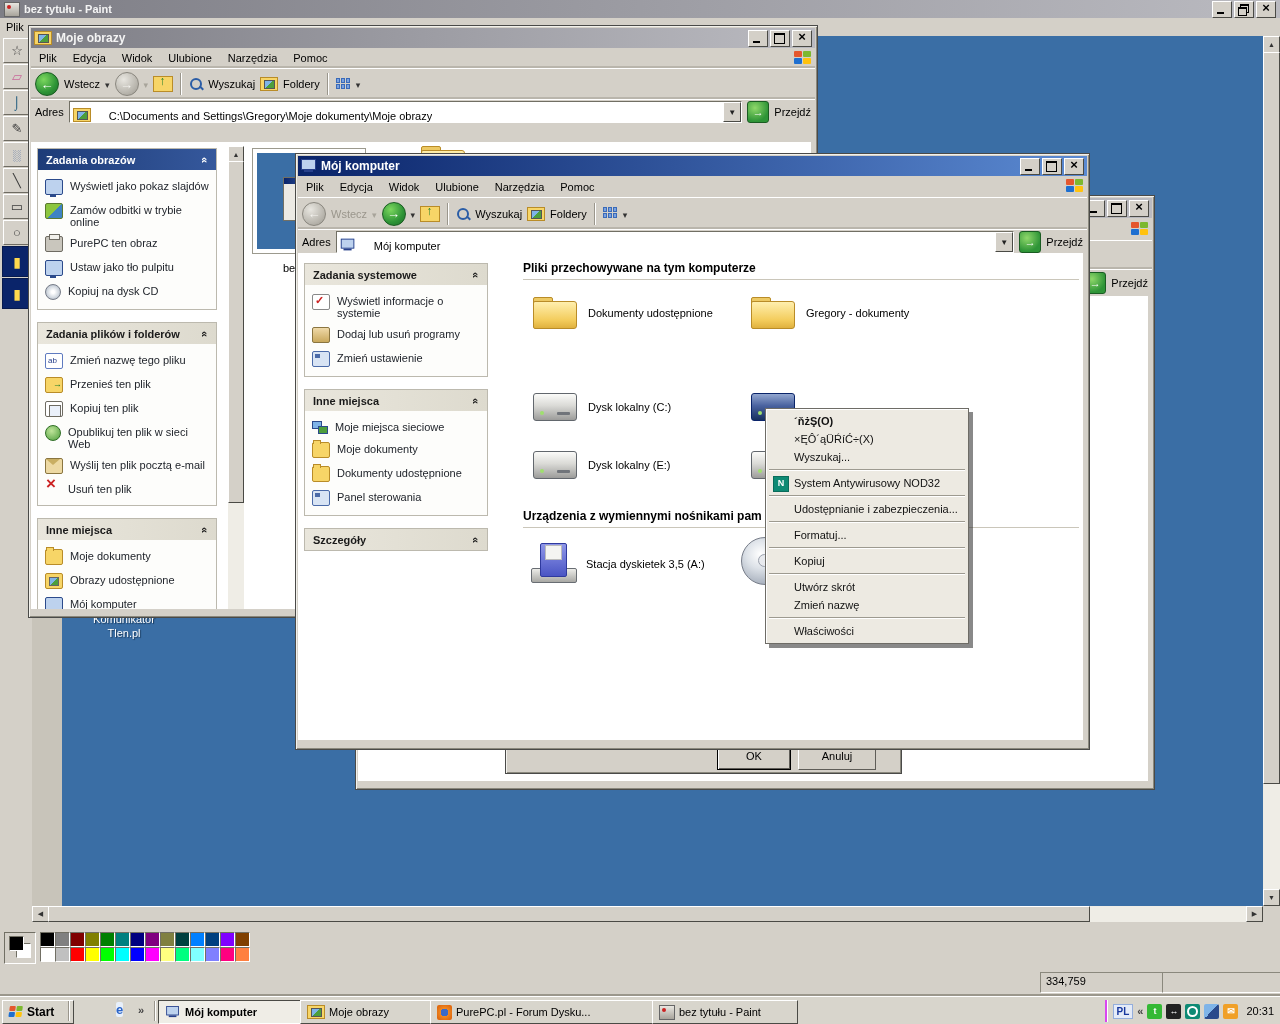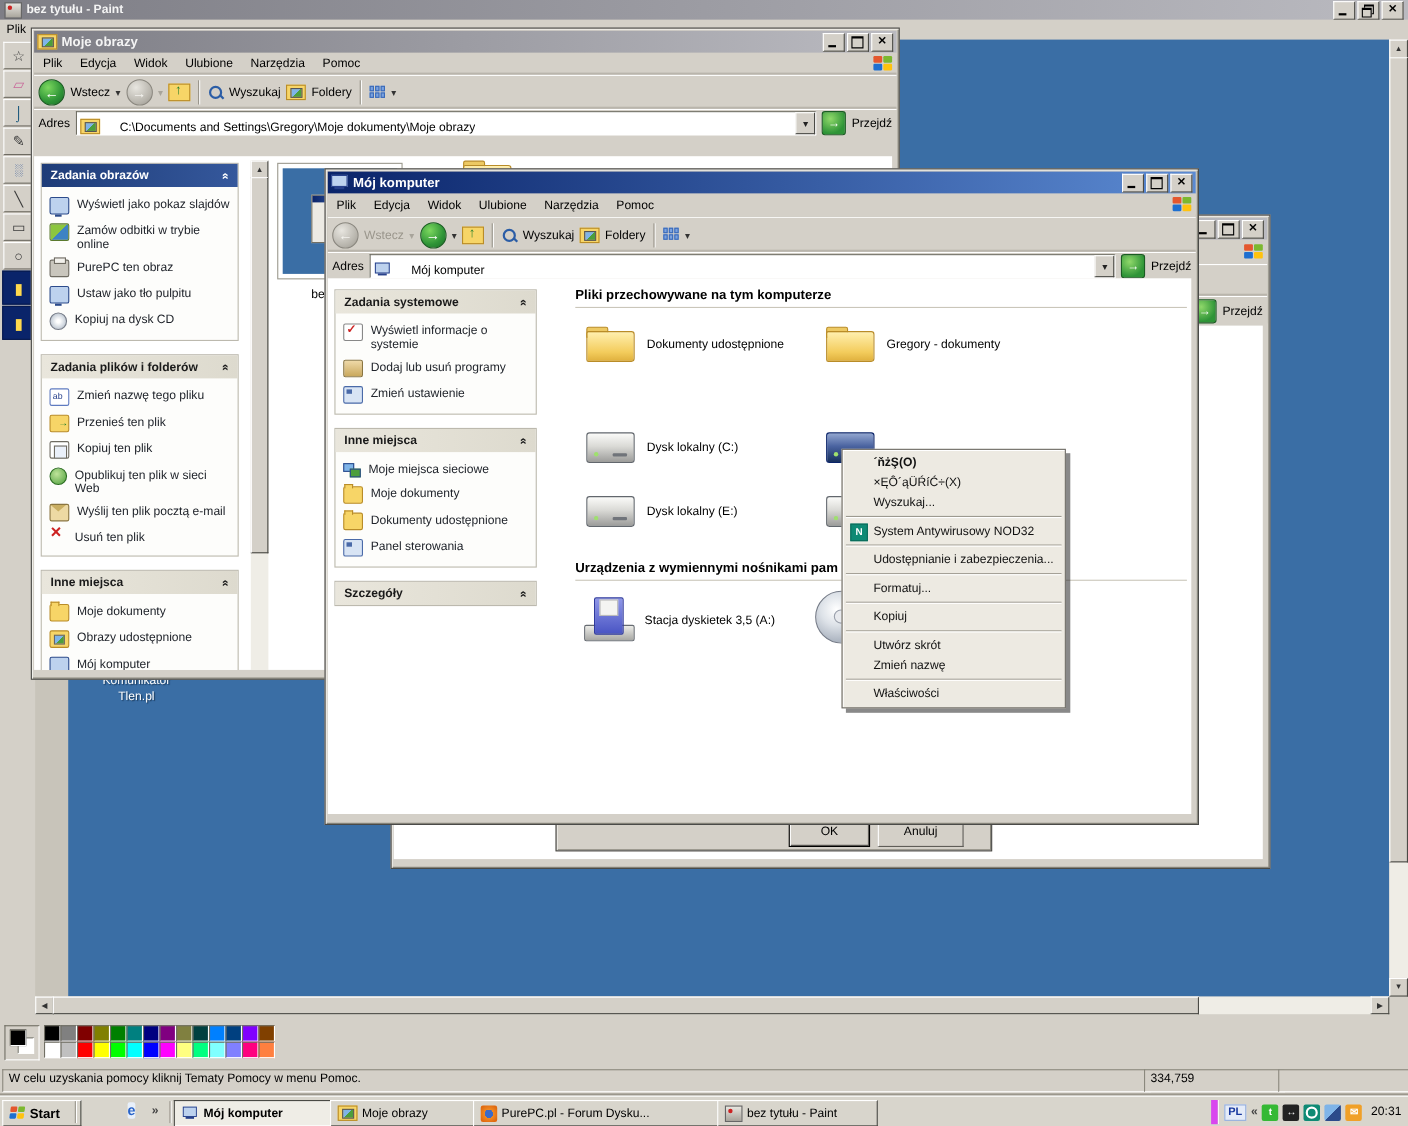--- a/index.html
+++ b/index.html
@@ -256,21 +256,20 @@
         <div class="swatch" style="background: rgb(0, 0, 255);"></div>
         <div class="swatch" style="background: rgb(255, 0, 255);"></div>
         <div class="swatch" style="background: rgb(255, 255, 128);"></div>
         <div class="swatch" style="background: rgb(0, 255, 128);"></div>
         <div class="swatch" style="background: rgb(128, 255, 255);"></div>
         <div class="swatch" style="background: rgb(128, 128, 255);"></div>
         <div class="swatch" style="background: rgb(255, 0, 128);"></div>
         <div class="swatch" style="background: rgb(255, 128, 64);"></div>
       </div>
 
-    <div class="sp" style="left:2px;top:972px;width:1032px">W celu uzyskania pomocy kliknij Tematy Pomocy w menu Pomoc.</div>
     <div class="sp" style="left:1040px;top:972px;width:116px">334,759</div>
     <div class="sp" style="left:1162px;top:972px;width:112px"></div>
   </div>
 
   <div class="winframe" style="left:28px;top:25px;width:784px;height:587px;z-index:10">
     <div class="titlebar tb-inactive winrow">
       <span class="ic-fpic"></span>
       <span class="title-text">Moje obrazy</span>
       <span class="tbtns">
         <span class="tbtn b-min"></span>
@@ -664,21 +663,21 @@
     </div>
     <div class="task" style="left:430px;width:218px">
       <span class="qlico ff" style="width:15px;height:15px"></span>
       <span>PurePC.pl - Forum Dysku...</span>
     </div>
     <div class="task" style="left:652px;width:132px">
       <span class="ic-paint"></span>
       <span>bez tytułu - Paint</span>
     </div>
 
-    <div class="abs" style="right:2px;top:3px;height:22px;display:flex;align-items:center;gap:4px;padding-left:6px;border-left:6px solid #d946ef;box-shadow:inset 1px 0 0 #fff">
+    <div class="abs" style="right:2px;top:3px;height:22px;display:flex;align-items:center;gap:4px;padding-left:6px;border-left:2px solid #d946ef;box-shadow:inset 1px 0 0 #fff">
       <span style="background:#E4EBF8;border:1px solid #94AEDC;color:#17379E;font-weight:bold;font-size:10px;padding:1px 3px">PL</span>
       <span class="chevtxt">«</span>
       <span class="trayico" style="background:#35B935">t</span>
       <span class="trayico" style="background:#222">↔</span>
       <span class="trayico" style="background:#0E8A74">
           <i style="width:7px;height:7px;border:2px solid #fff;border-radius:50%"></i>
         </span>
       <span class="trayico" style="background:linear-gradient(135deg,#7FB4E8 50%,#2B4A8B 50%)"></span>
       <span class="trayico" style="background:#F0A028">✉</span>
       <span style="padding:0 4px">20:31</span>

